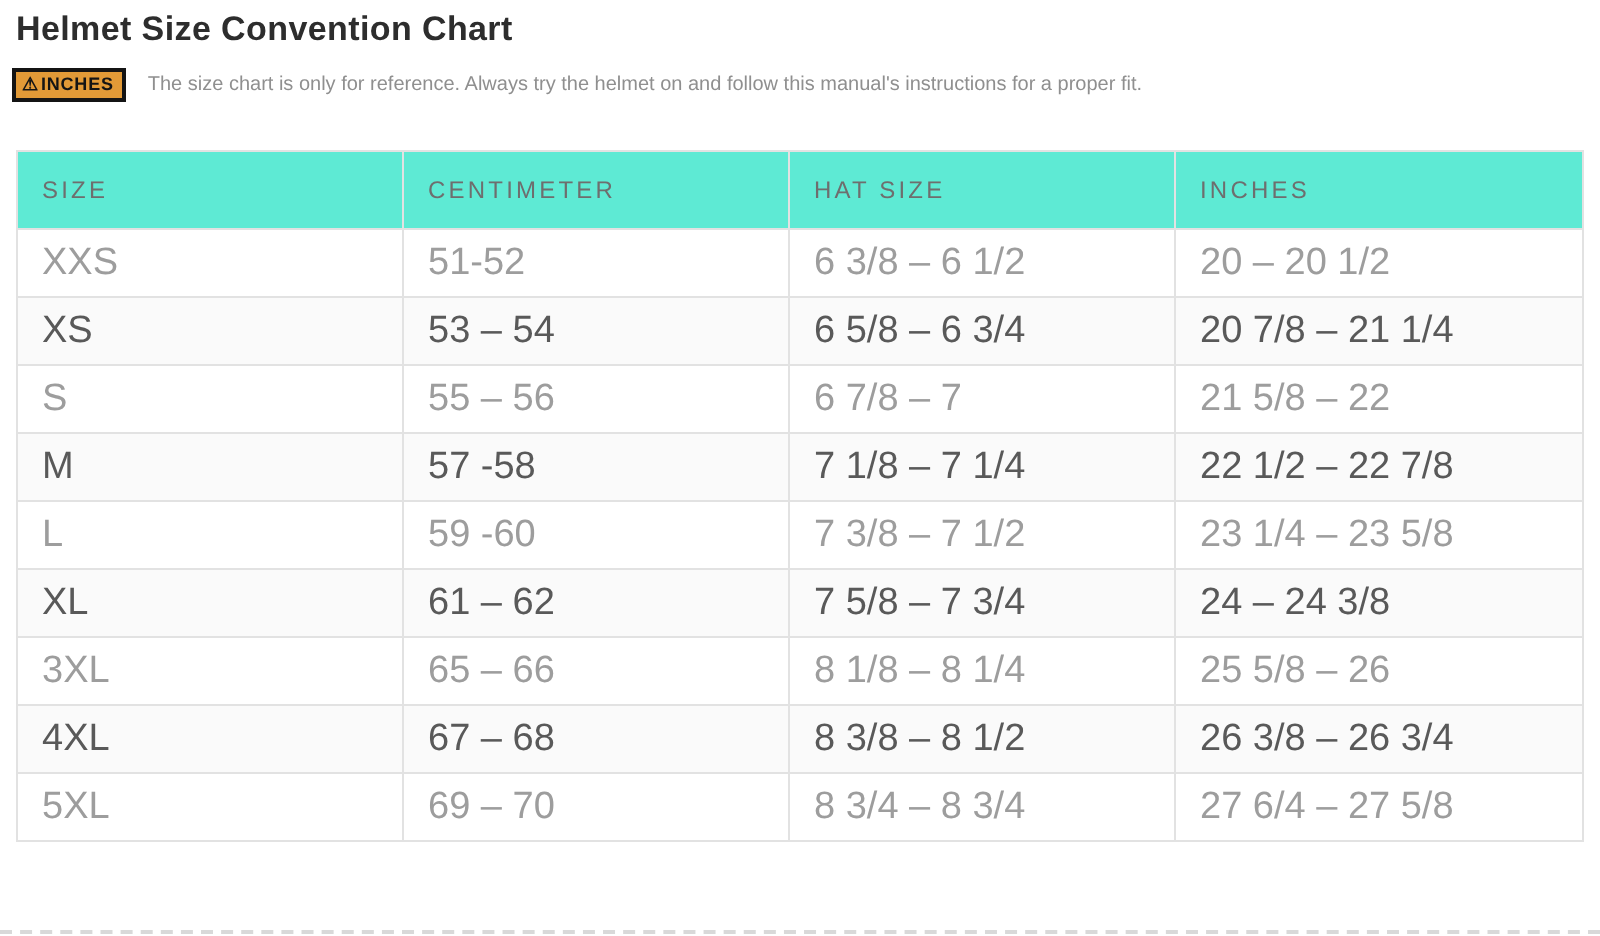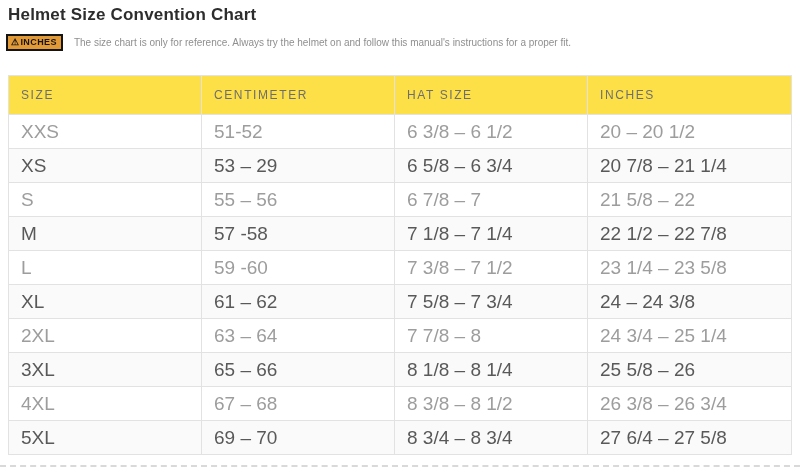--- a/index.html
+++ b/index.html
@@ -49,21 +49,21 @@
     border: 1px solid #e2e2e2;
     text-align: left;
     padding: 0 4px 0 12px;
     overflow: hidden; white-space: nowrap;
   }
   .size-chart th {
     height: 38px;
     font-size: 12px; font-weight: normal;
     color: #6e6e6e;
     letter-spacing: 1.6px;
-    background: #fde047;
+    background: #5eead4;
   }
   .size-chart col.c1, .size-chart col.c2, .size-chart col.c3 { width: 193px; }
   .size-chart td {
     height: 33px;
     font-size: 19px;
   }
   .size-chart tbody tr:nth-child(odd) td { color: #9d9d9d; background: #ffffff; }
   .size-chart tbody tr:nth-child(even) td { color: #595959; background: #fafafa; }
 
   .page-bottom-divider {
@@ -103,21 +103,21 @@
     </thead>
     <tbody>
       <tr>
         <td>XXS</td>
         <td>51-52</td>
         <td>6 3/8 – 6 1/2</td>
         <td>20 – 20 1/2</td>
       </tr>
       <tr>
         <td>XS</td>
-        <td>53 – 29</td>
+        <td>53 – 54</td>
         <td>6 5/8 – 6 3/4</td>
         <td>20 7/8 – 21 1/4</td>
       </tr>
       <tr>
         <td>S</td>
         <td>55 – 56</td>
         <td>6 7/8 – 7</td>
         <td>21 5/8 – 22</td>
       </tr>
       <tr>
@@ -132,26 +132,20 @@
         <td>7 3/8 – 7 1/2</td>
         <td>23 1/4 – 23 5/8</td>
       </tr>
       <tr>
         <td>XL</td>
         <td>61 – 62</td>
         <td>7 5/8 – 7 3/4</td>
         <td>24 – 24 3/8</td>
       </tr>
       <tr>
-        <td>2XL</td>
-        <td>63 – 64</td>
-        <td>7 7/8 – 8</td>
-        <td>24 3/4 – 25 1/4</td>
-      </tr>
-      <tr>
         <td>3XL</td>
         <td>65 – 66</td>
         <td>8 1/8 – 8 1/4</td>
         <td>25 5/8 – 26</td>
       </tr>
       <tr>
         <td>4XL</td>
         <td>67 – 68</td>
         <td>8 3/8 – 8 1/2</td>
         <td>26 3/8 – 26 3/4</td>

